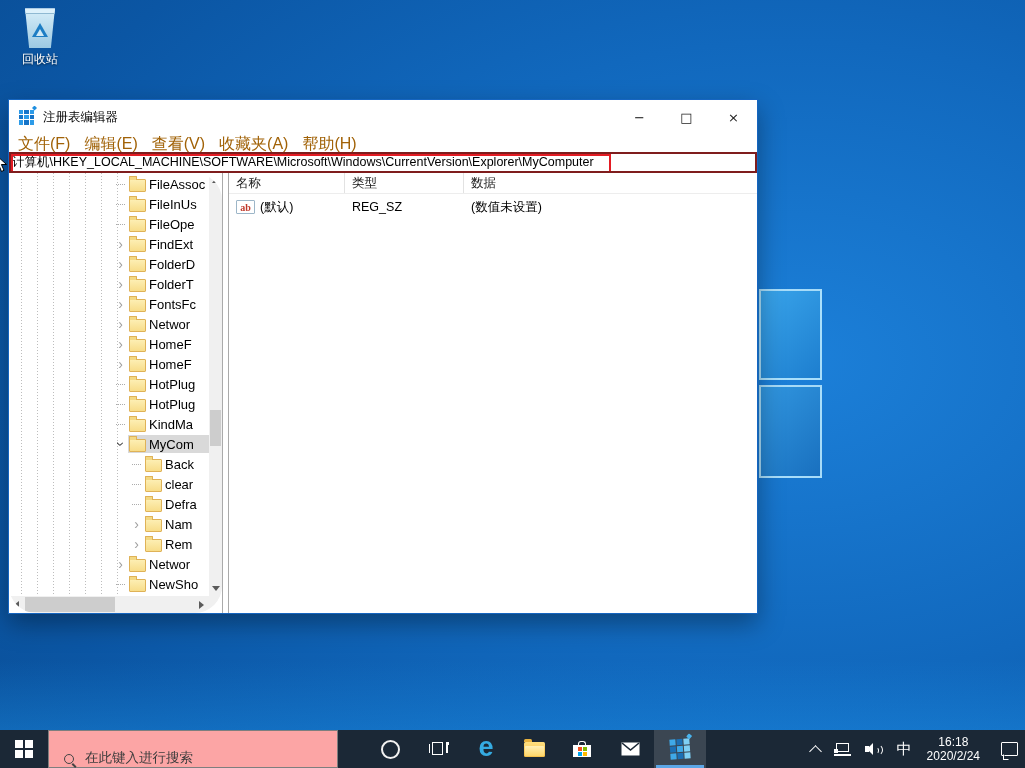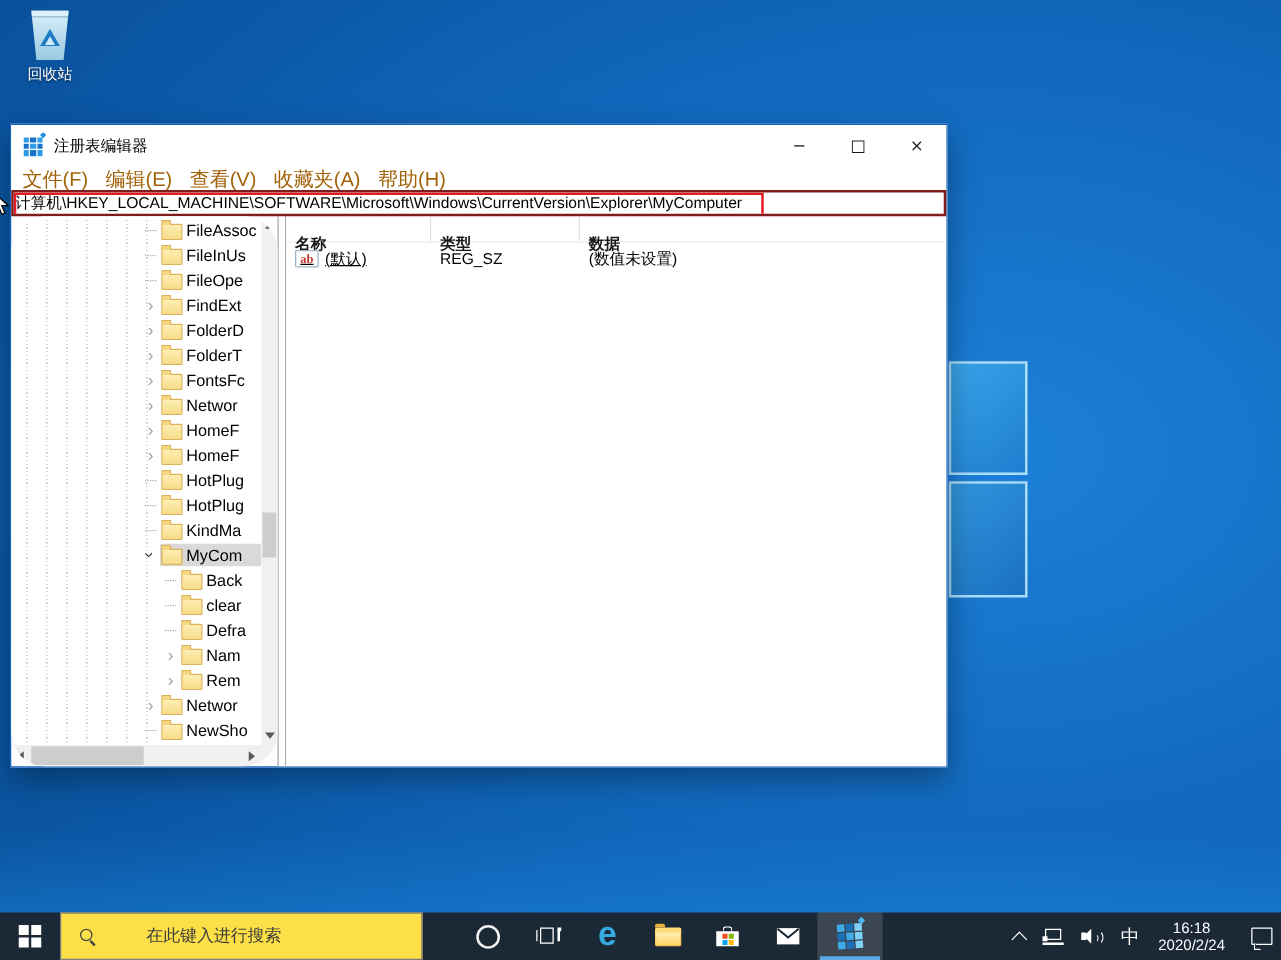--- a/index.html
+++ b/index.html
@@ -93,40 +93,40 @@
   .harrow{position:absolute;top:0;width:15px;height:17px;display:flex;align-items:center;justify-content:center;}
   .harrow.left{left:0;} .harrow.right{right:0;}
   .hthumb{position:absolute;top:1px;height:15px;left:16px;width:90px;background:#cdcdcd;}
   .corner{position:absolute;right:0;bottom:0;width:13px;height:17px;background:#f0f0f0;}
 
   .splitter{width:5px;flex:0 0 auto;background:#fff;border-left:1px solid #aaa;border-right:1px solid #aaa;}
 
   
   .list{flex:1;background:#fff;display:flex;flex-direction:column;min-width:0;}
   .lheader{height:20px;display:flex;flex:0 0 auto;font-size:12.5px;color:#1a1a1a;border-bottom:1px solid #ededed;}
-  .hcell{padding:14px 0 0 7px;border-right:1px solid #e2e2e2;box-sizing:border-box;font-weight:bold;}
+  .hcell{padding:2px 0 0 7px;border-right:1px solid #e2e2e2;box-sizing:border-box;}
   .hcell.c1{width:116px;} .hcell.c2{width:119px;} .hcell.c3{flex:1;border-right:none;}
   .lrow{height:20px;display:flex;align-items:center;font-size:12.5px;color:#000;margin-top:3px;}
   .lcell{padding-left:7px;box-sizing:border-box;display:flex;align-items:center;}
-  .lcell.c1{width:116px;text-decoration:underline;} .lcell.c2{width:119px;} .lcell.c3{flex:1;}
+  .lcell.c1{width:116px;} .lcell.c2{width:119px;} .lcell.c3{flex:1;}
   .ab-icon{display:inline-flex;align-items:center;justify-content:center;width:17px;height:12px;
     border:1px solid #9db6c8;border-radius:1px;background:#fff;margin-right:5px;
     font-size:10px;font-weight:bold;color:#c0392b;font-family:"Liberation Serif",serif;}
 
   
   .cursor{position:absolute;left:-6px;top:153px;z-index:60;}
 
   
   .taskbar{position:absolute;left:0;bottom:0;width:1025px;height:38px;background:#1b2836;z-index:40;
     display:flex;align-items:stretch;color:#fff;}
   .start{width:48px;display:flex;align-items:center;justify-content:center;flex:0 0 auto;}
   .startlogo{display:grid;grid-template-columns:8px 8px;grid-template-rows:8px 8px;gap:1.5px;}
   .startlogo i{background:#fff;}
-  .searchbox{width:290px;flex:0 0 auto;background:#fde047;border:1px solid #7e7e7e;box-sizing:border-box;
-    display:flex;align-items:center;color:#3c3c3c;gap:32px;}
+  .searchbox{width:290px;flex:0 0 auto;background:#fca5a5;border:1px solid #7e7e7e;box-sizing:border-box;
+    display:flex;align-items:flex-end;color:#3c3c3c;}
   .mag{position:relative;width:14px;height:14px;margin:0 8px 0 14px;flex:0 0 auto;}
   .mag::before{content:"";position:absolute;left:1px;top:1px;width:8px;height:8px;border:1.6px solid #444;border-radius:50%;}
   .mag::after{content:"";position:absolute;left:10px;top:10px;width:5px;height:1.6px;background:#444;transform:rotate(45deg);transform-origin:0 0;}
   .search-text{font-size:13.5px;}
   .appicons{position:absolute;left:366px;top:0;height:38px;display:flex;}
   .slot{width:48px;height:38px;display:flex;align-items:center;justify-content:center;position:relative;}
   .slot.active{width:52px;background:rgba(255,255,255,.14);}
   .slot.active::after{content:"";position:absolute;left:2px;right:2px;bottom:0;height:3px;background:#5ca6e6;}
   .cortana{width:15px;height:15px;border:2px solid #f2f2f2;border-radius:50%;}
   .taskview{position:relative;width:19px;height:14px;}

